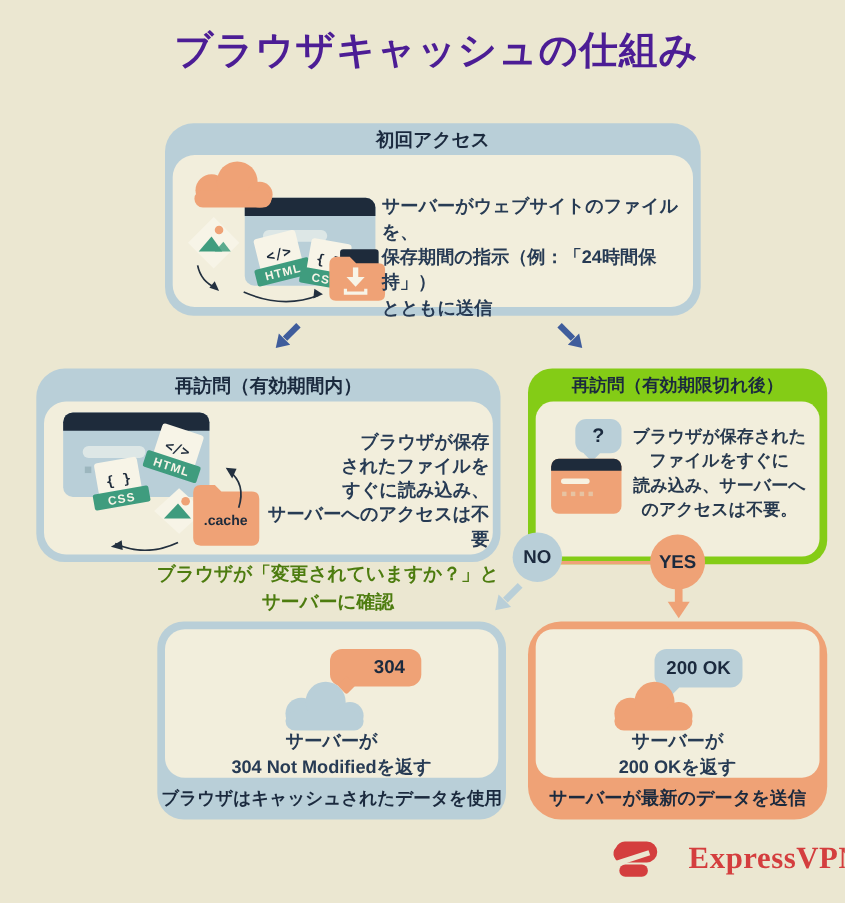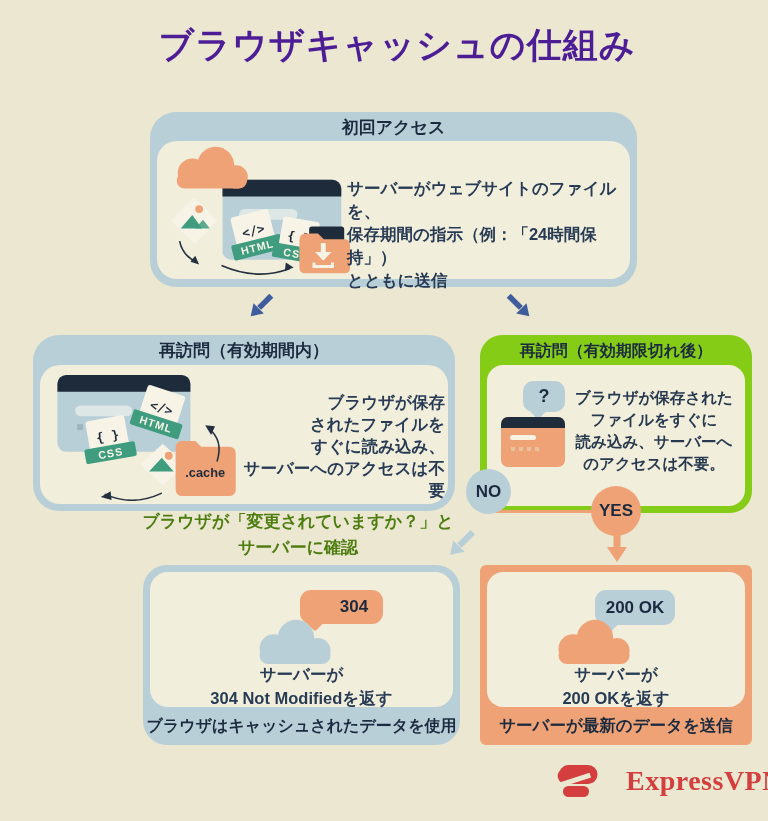--- a/index.html
+++ b/index.html
@@ -79,33 +79,33 @@
     background:inherit;transform:rotate(45deg);border-radius:2px;
   }
   #q-bubble{left:22px;top:0;width:42px;height:31px;background:#b9cfd8;border-radius:10px;font-size:18px;}
 
   
   #connector-line{position:absolute;left:490px;top:510px;width:128px;height:3px;background:#efa276;}
   .decision-circle{
     position:absolute;border-radius:50%;display:flex;align-items:center;justify-content:center;
     font-weight:700;font-size:17px;color:#1b2a3e;
   }
-  #no-circle{left:466px;top:469px;width:45px;height:45px;background:#b9cfd8;}
+  #no-circle{left:466px;top:484px;width:45px;height:45px;background:#b9cfd8;}
   #yes-circle{left:591px;top:486px;width:50px;height:50px;background:#efa276;}
   #confirm-text{
     position:absolute;left:118px;top:509px;width:360px;
     text-align:center;font-size:17px;line-height:26px;font-weight:700;color:#4d7c0f;
   }
   #arrow-no{position:absolute;left:445px;top:527px;width:33px;height:33px;}
   #arrow-yes{position:absolute;left:603px;top:531px;width:28px;height:34px;}
 
   
   #box-304{left:143px;top:565px;width:317px;height:180px;background:#b9cfd8;border-radius:24px;}
   #box-304 .inner{left:7px;right:7px;top:7px;bottom:38px;border-radius:18px;}
-  #box-200{left:480px;top:565px;width:272px;height:180px;background:#efa276;border-radius:6px;}
+  #box-200{left:480px;top:565px;width:272px;height:180px;background:#efa276;border-radius:30px;}
   #box-200 .inner{left:7px;right:7px;top:7px;bottom:38px;border-radius:16px;}
   .panel .ftr{
     position:absolute;left:0;right:0;bottom:8px;
     text-align:center;font-weight:700;color:#1b2a3e;
   }
   #box-304 .ftr{font-size:16px;}
   #box-200 .ftr{font-size:16.5px;}
   .result-body{
     position:absolute;left:0;right:0;top:90px;
     text-align:center;font-size:16.5px;line-height:24px;font-weight:600;color:#273b54;

